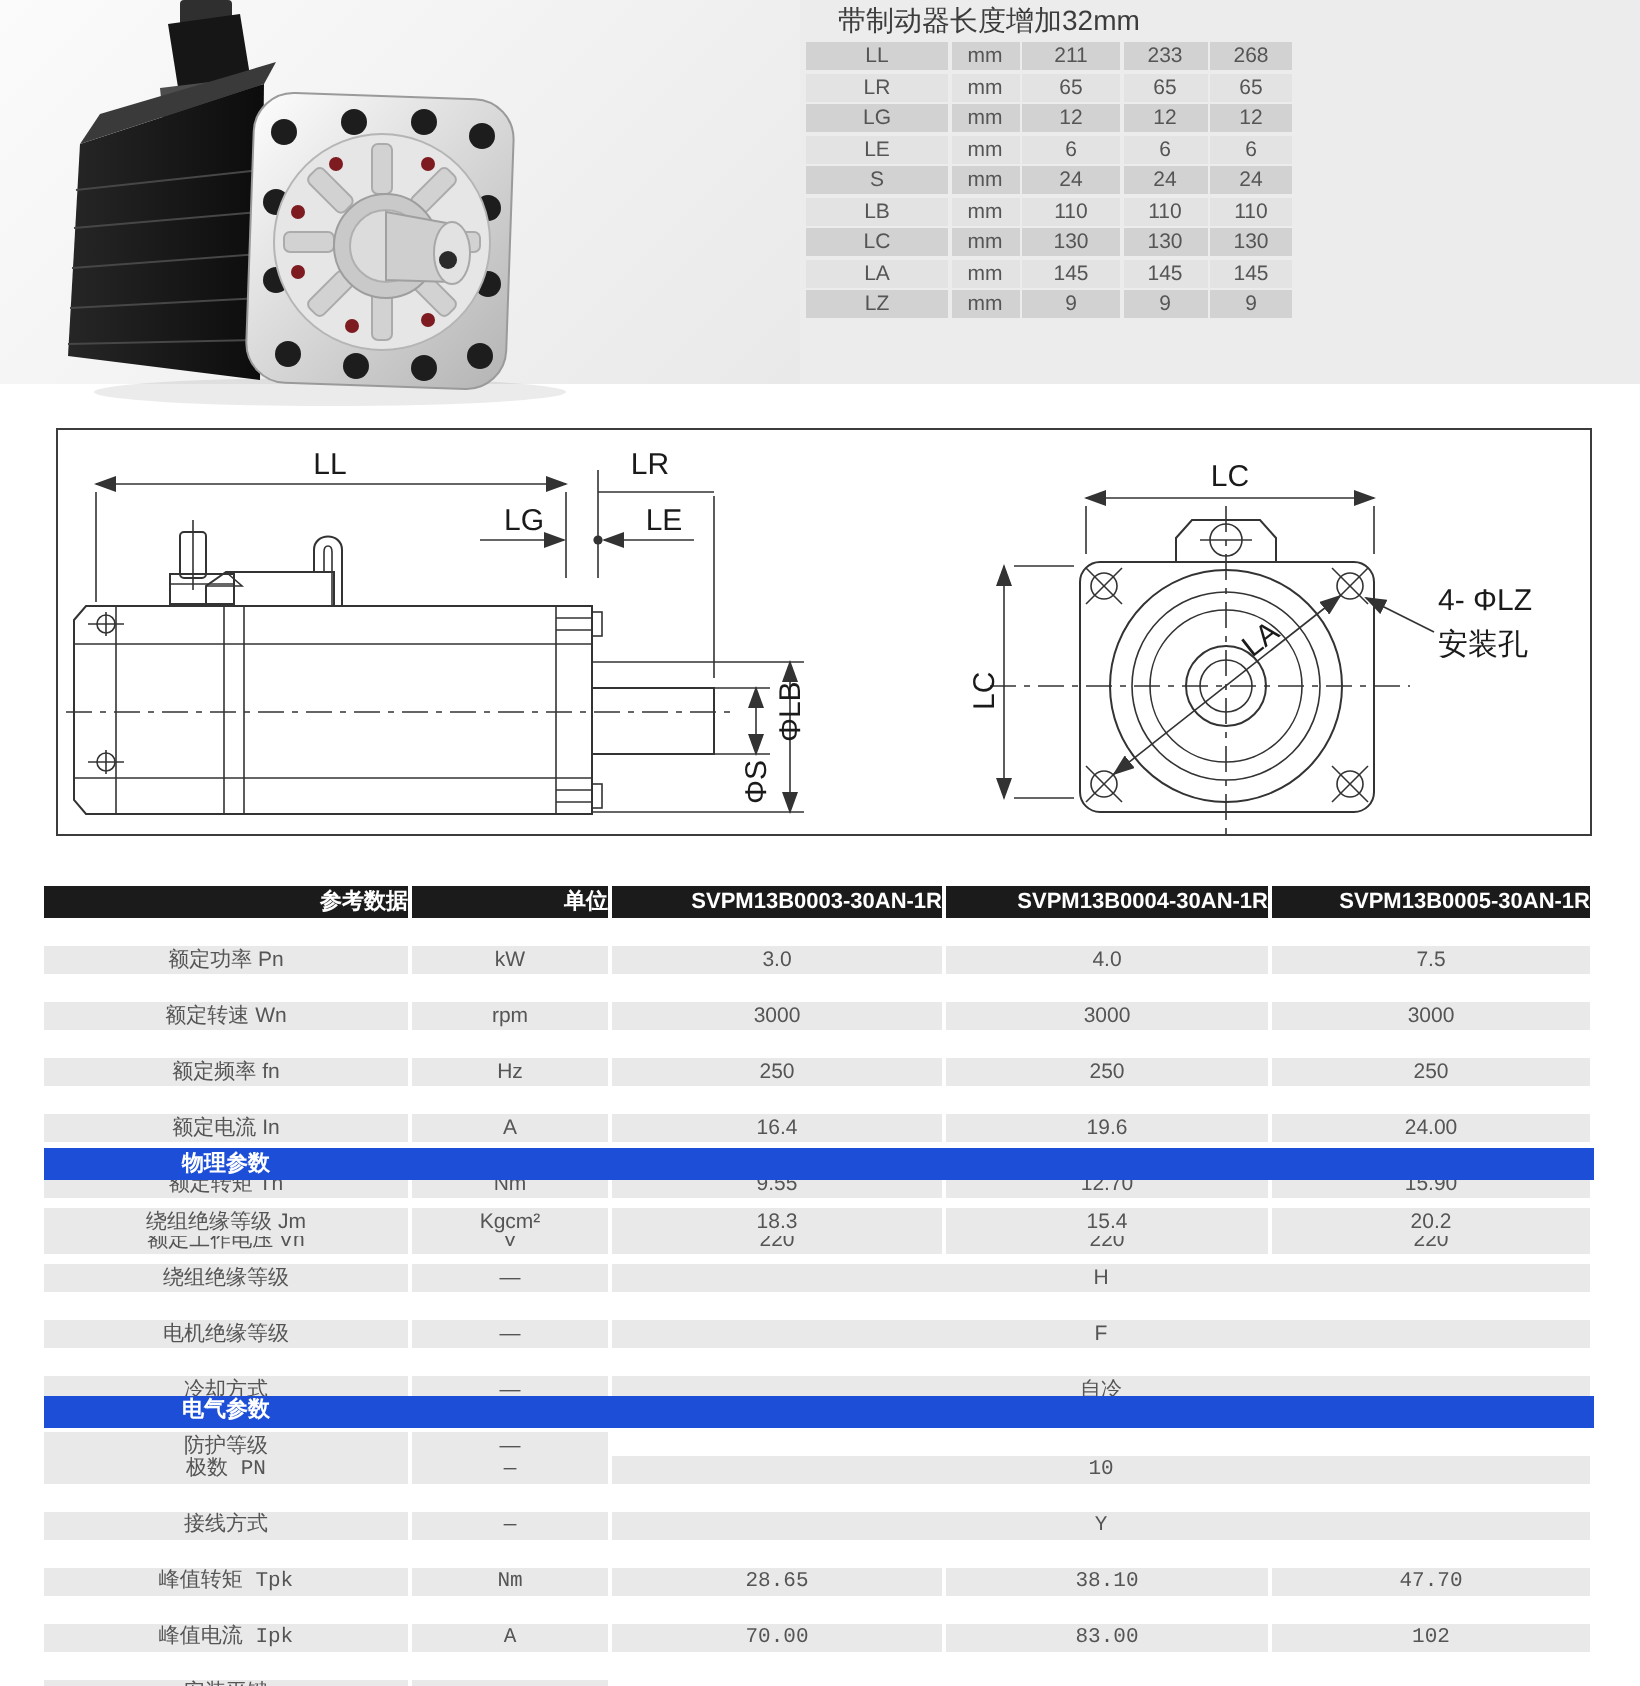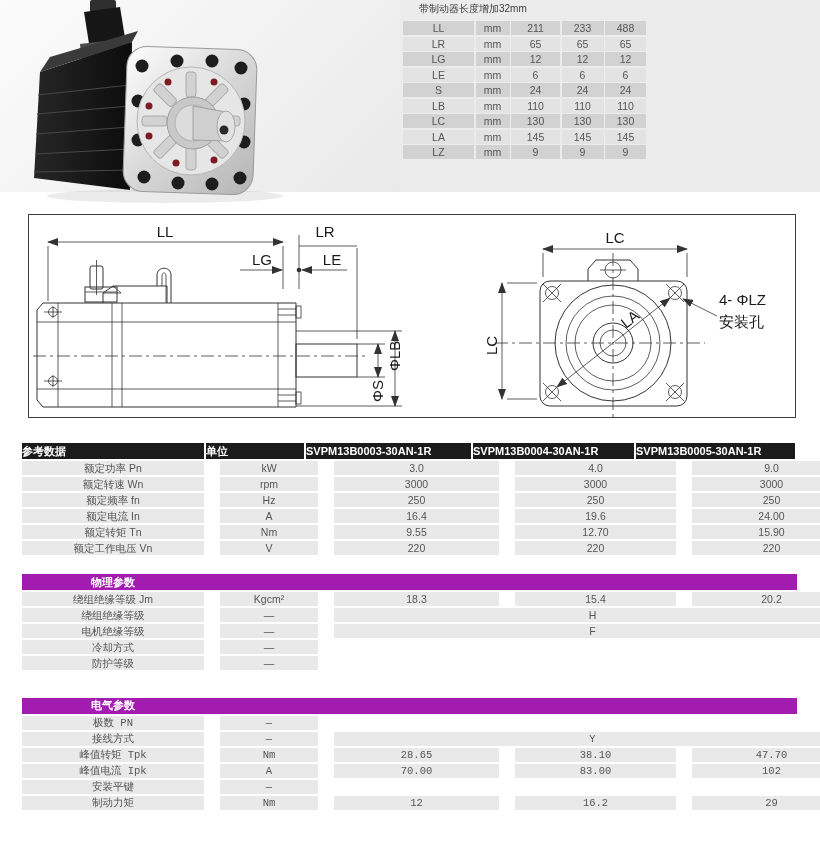--- a/index.html
+++ b/index.html
@@ -5,44 +5,44 @@
   html,body{margin:0;padding:0;background:#fff;}
   #app{position:relative;width:820px;height:843px;background:#fff;overflow:hidden;
        font-family:"Liberation Sans","DejaVu Sans",sans-serif;}
   
   #band{position:absolute;left:0;top:0;width:820px;height:192px;background:#ececec;}
   #band-fade{position:absolute;left:0;top:0;width:400px;height:192px;
              background:linear-gradient(135deg,#fbfbfb 0%,#f3f3f3 45%,#e9e9e9 100%);}
   
   #motor-photo{position:absolute;left:20px;top:0;}
   
-  #brake-note{position:absolute;left:419px;top:2px;font-size:10px;color:#3c3c3c;}
+  #brake-note{position:absolute;left:419px;top:2px;font-size:14px;color:#3c3c3c;}
   #dim-table{position:absolute;left:403px;top:21px;display:flex;flex-direction:column;gap:1.5px;}
   .dim-row{display:grid;grid-template-columns:71px 34px 49px 42px 41px;gap:1.5px;}
   .dim-row .cell{height:14px;line-height:14px;text-align:center;font-size:10.5px;color:#555;}
   .dim-row.dark .cell{background:#d2d2d2;}
   .dim-row.light .cell{background:#e3e3e3;}
   
   #drawing-box{position:absolute;left:28px;top:214px;width:766px;height:202px;
                border:1.5px solid #3c3c3c;background:#fff;}
   #drawing-box svg{display:block;}
   .dwg-line{stroke:#333;stroke-width:1;fill:none;}
   .dwg-thin{stroke:#333;stroke-width:0.8;fill:none;}
   .dwg-center{stroke:#333;stroke-width:0.8;fill:none;stroke-dasharray:13 4 3 4;}
   .dwg-text{fill:#1a1a1a;font-size:15px;font-family:"Liberation Sans","DejaVu Sans",sans-serif;}
   
   .spec-table{position:absolute;left:22px;width:775px;}
   #spec-table-0{top:443px;} #spec-table-1{top:574px;} #spec-table-2{top:698px;font-family:Liberation Mono, monospace;}
   .spec-head{display:grid;grid-template-columns:182px 98px 165px 161px 159px;gap:2px;}
   .spec-head .hcell{background:#1b1b1b;color:#fff;font-weight:bold;font-size:11px;
-                    height:16px;line-height:16px;text-align:left;white-space:nowrap;}
-  .spec-head.solid{display:block;background:#a21caf;height:16px;position:relative;}
+                    height:16px;line-height:16px;text-align:right;white-space:nowrap;}
+  .spec-head.solid{display:block;background:#1d4ed8;height:16px;position:relative;}
   .spec-head.solid .title{position:absolute;left:0;top:0;width:182px;text-align:center;
                           color:#fff;font-weight:bold;font-size:11px;line-height:16px;}
-  .spec-row{display:grid;grid-template-columns:182px 98px 165px 161px 159px;gap:16px;margin-top:2px;}
+  .spec-row{display:grid;grid-template-columns:182px 98px 165px 161px 159px;gap:2px;margin-top:14px;}
   .spec-row .cell{background:#e9e9e9;height:14px;line-height:14px;text-align:center;
                   font-size:10.5px;color:#555;white-space:nowrap;}
   .spec-row .cell.merged{grid-column:3/6;}
 </style>
 </head>
 <body>
 
 <div id="app">
 
   <div id="band"></div>
@@ -122,21 +122,21 @@
     </g>
   </svg>
 
   <div id="brake-note">带制动器长度增加32mm</div>
   <div id="dim-table">
       <div class="dim-row dark">
         <div class="cell">LL</div>
         <div class="cell">mm</div>
         <div class="cell">211</div>
         <div class="cell">233</div>
-        <div class="cell">488</div>
+        <div class="cell">268</div>
       </div>
       <div class="dim-row light">
         <div class="cell">LR</div>
         <div class="cell">mm</div>
         <div class="cell">65</div>
         <div class="cell">65</div>
         <div class="cell">65</div>
       </div>
       <div class="dim-row dark">
         <div class="cell">LG</div>
@@ -319,21 +319,21 @@
       <div class="hcell">单位</div>
       <div class="hcell">SVPM13B0003-30AN-1R</div>
       <div class="hcell">SVPM13B0004-30AN-1R</div>
       <div class="hcell">SVPM13B0005-30AN-1R</div>
     </div>
   <div class="spec-row">
         <div class="cell">额定功率 Pn</div>
         <div class="cell">kW</div>
         <div class="cell">3.0</div>
         <div class="cell">4.0</div>
-        <div class="cell">9.0</div>
+        <div class="cell">7.5</div>
       </div>
       <div class="spec-row">
         <div class="cell">额定转速 Wn</div>
         <div class="cell">rpm</div>
         <div class="cell">3000</div>
         <div class="cell">3000</div>
         <div class="cell">3000</div>
       </div>
       <div class="spec-row">
         <div class="cell">额定频率 fn</div>
@@ -382,34 +382,36 @@
         <div class="cell merged">H</div>
       </div>
       <div class="spec-row">
         <div class="cell">电机绝缘等级</div>
         <div class="cell">—</div>
         <div class="cell merged">F</div>
       </div>
       <div class="spec-row">
         <div class="cell">冷却方式</div>
         <div class="cell">—</div>
+        <div class="cell merged">自冷</div>
       </div>
       <div class="spec-row">
         <div class="cell">防护等级</div>
         <div class="cell">—</div>
       </div>
     </div>
 
   <div id="spec-table-2" class="spec-table">
     <div class="spec-head solid">
       <span class="title">电气参数</span>
     </div>
   <div class="spec-row">
         <div class="cell">极数 PN</div>
         <div class="cell">—</div>
+        <div class="cell merged">10</div>
       </div>
       <div class="spec-row">
         <div class="cell">接线方式</div>
         <div class="cell">—</div>
         <div class="cell merged">Y</div>
       </div>
       <div class="spec-row">
         <div class="cell">峰值转矩 Tpk</div>
         <div class="cell">Nm</div>
         <div class="cell">28.65</div>

